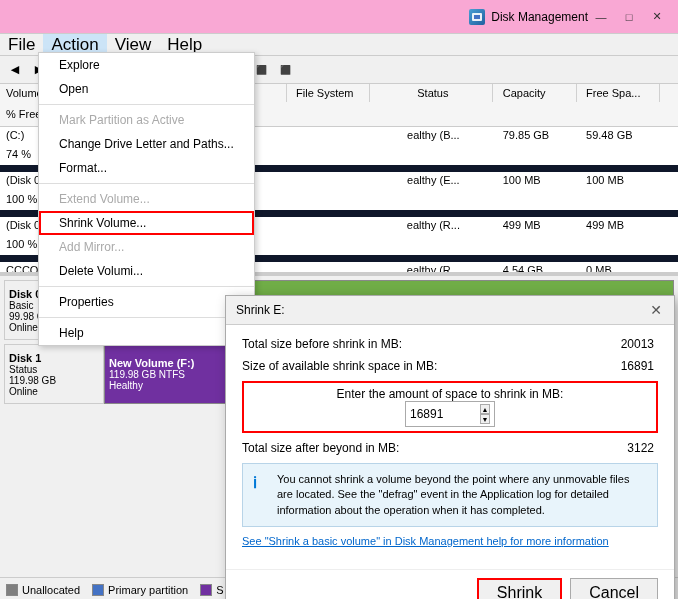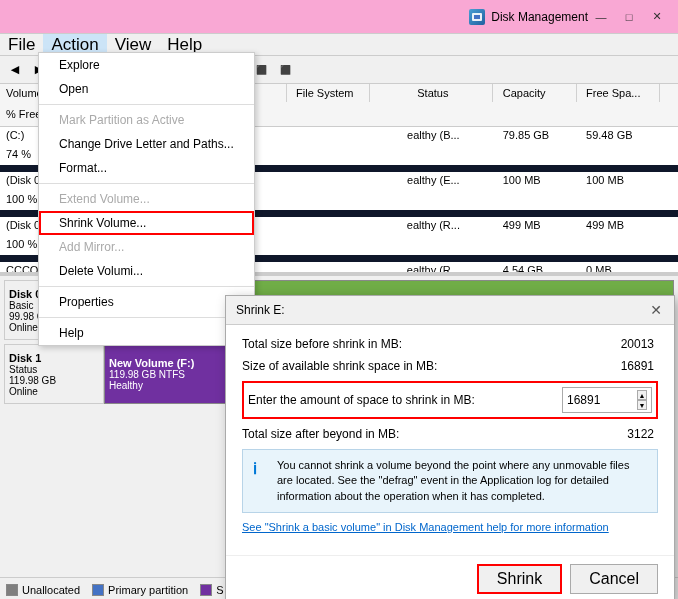--- a/index.html
+++ b/index.html
@@ -244,20 +244,21 @@
       text-align: right;
       padding-right: 4px;
     }
     .dialog-input-row {
       display: flex;
       justify-content: space-between;
       align-items: center;
       margin-bottom: 8px;
       border: 2px solid red;
       padding: 4px;
+      flex-direction: column;
     }
     .dialog-input {
       width: 90px;
       border: 1px solid #aaa;
       padding: 2px 4px;
       font-size: 12px;
       display: flex;
       align-items: center;
       justify-content: space-between;
     }

